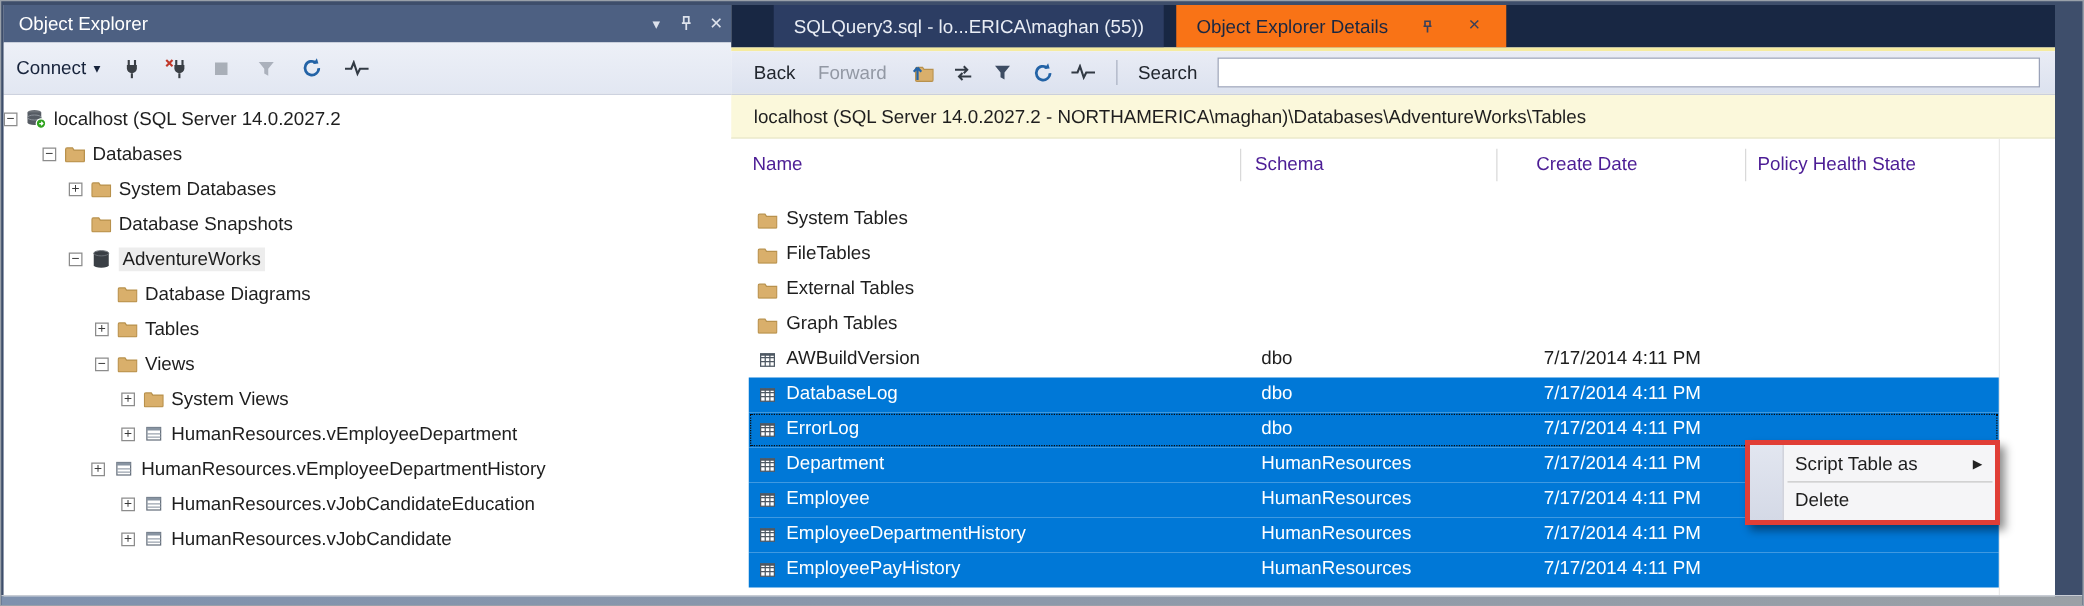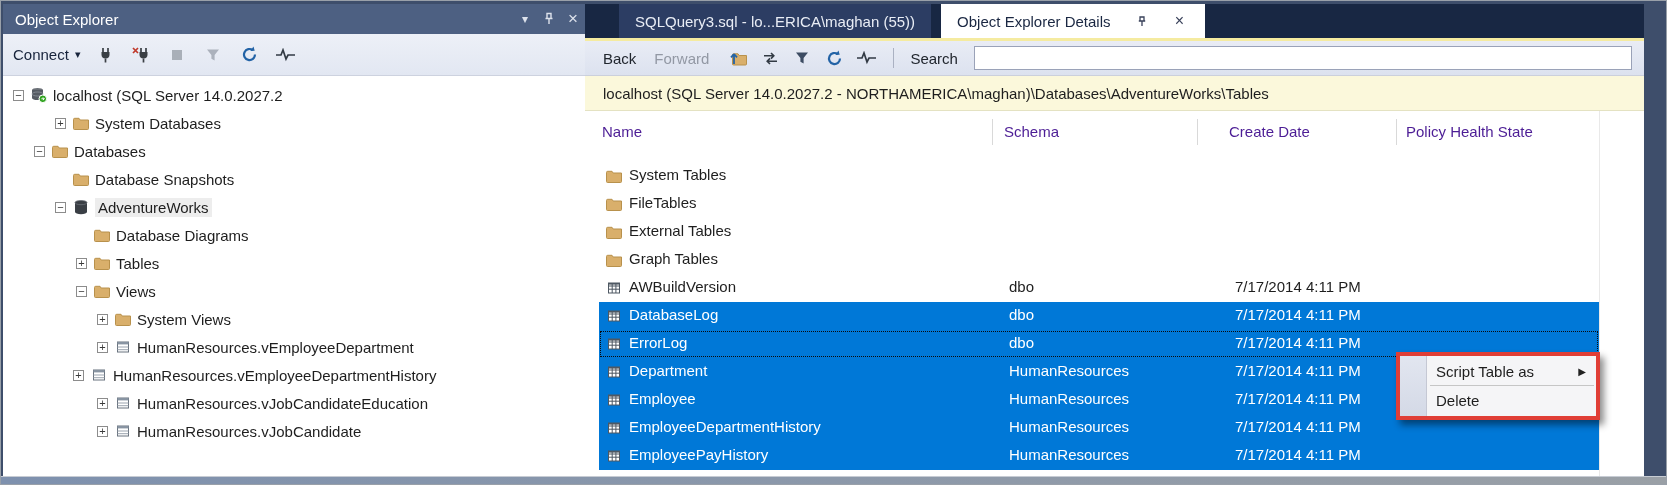--- a/index.html
+++ b/index.html
@@ -28,21 +28,21 @@
   .ticon { width:17px; height:16px; display:flex; align-items:center; justify-content:center; flex:0 0 auto; }
   .tlabel { font-size:15px; color:#1E1E1E; }
   .tlabel.hl { background:#EDEDED; padding:1px 3px; }
   
   .splitter { position:absolute; left:592px; top:3px; width:14px; height:474px; background:#3E4E6B; border-left:1px solid #2C3A55; border-right:1px solid #2C3A55; }
   
   .right-panel { position:absolute; left:584px; top:3px; width:1059px; height:474px; background:#fff; display:flex; flex-direction:column; }
   .tabbar { height:34px; background:#182743; display:flex; align-items:stretch; flex:0 0 auto; }
   .tab { display:flex; align-items:center; padding:0 16px; font-size:15px; white-space:nowrap; }
   .tab.inactive { margin-left:34px; background:#2C3D63; color:#E9EDF5; }
-  .tab.active { margin-left:10px; background:#ffffff; color:#1A2742; gap:21px; }
+  .tab.active { margin-left:10px; background:#f97316; color:#1A2742; gap:21px; }
   .tab-ico { width:18px; height:18px; display:flex; align-items:center; justify-content:center; color:#39415A; }
   .tab-close { font-size:16px; line-height:16px; }
   .active-line { height:3px; background:#F5EBA0; flex:0 0 auto; }
   .oed-toolbar { height:34px; background:linear-gradient(#E9ECF5,#DCE2EF); display:flex; align-items:center; padding:0 12px 0 18px; gap:10px; flex:0 0 auto; }
   .nav-label { color:#21262E; margin-right:8px; }
   .nav-label.disabled { color:#9298A4; }
   .vsep { width:1px; height:20px; background:#AAB1C2; margin:0 6px; }
   .search-label { color:#21262E; margin-right:6px; }
   .search-input { flex:1 1 auto; height:24px; border:1px solid #9AA2B8; background:#fff; font-family:"Liberation Sans",sans-serif; font-size:14px; padding:0 6px; outline:none; }
   .pathbar { height:36px; background:#FBF8DB; border-top:1px solid #CBD0DC; border-bottom:1px solid #E4E2C2; display:flex; align-items:center; padding-left:18px; font-size:15px; color:#1E1E1E; flex:0 0 auto; white-space:nowrap; }
@@ -121,50 +121,50 @@
           </svg>
       </span>
       <span class="tool-ico">
         <svg width="19" height="14" viewBox="0 0 19 14">
             <path d="M0 7 h5 l2 -5 3 9 2 -4 h7" fill="none" stroke="#323A44" stroke-width="1.7"></path>
           </svg>
       </span>
     </div>
 
     <div class="tree">
-      <div class="trow" style="padding-left:10px">
+      <div class="trow" style="padding-left:0">
         <span class="exp minus"></span>
         <span class="ticon">
           <svg width="16" height="16" viewBox="0 0 16 16">
               <ellipse cx="6.5" cy="3" rx="5.5" ry="2" fill="#6B7077"></ellipse>
               <path d="M1 3 v8 a5.5 2 0 0 0 11 0 v-8" fill="#555B63"></path>
               <ellipse cx="6.5" cy="7" rx="5.5" ry="2" fill="none" stroke="#8C929A" stroke-width="0.8"></ellipse>
               <circle cx="11.8" cy="11.8" r="3.8" fill="#2FA31F" stroke="#fff" stroke-width="1"></circle>
               <path d="M10.4 11.8 h2.8 M11.9 10.4 l1.4 1.4 -1.4 1.4" stroke="#fff" stroke-width="1" fill="none"></path>
             </svg>
         </span>
         <span class="tlabel">localhost (SQL Server 14.0.2027.2</span>
       </div>
-      <div class="trow" style="padding-left:52px">
-        <span class="exp plus"></span>
-        <span class="ticon">
-            <svg width="16" height="13" viewBox="0 0 16 13">
-              <path d="M0.5 2.5 q0 -1.2 1.2 -1.2 H6 l1.2 1.7 H15.5 V11.5 q0 1 -1 1 H1.5 q-1 0 -1 -1 Z" fill="#D9AF6B" stroke="#B8914C"></path>
-            </svg>
-          </span>
-        <span class="tlabel">System Databases</span>
-      </div>
       <div class="trow" style="padding-left:31px">
         <span class="exp minus"></span>
         <span class="ticon">
             <svg width="16" height="13" viewBox="0 0 16 13">
               <path d="M0.5 2.5 q0 -1.2 1.2 -1.2 H6 l1.2 1.7 H15.5 V11.5 q0 1 -1 1 H1.5 q-1 0 -1 -1 Z" fill="#D9AF6B" stroke="#B8914C"></path>
             </svg>
           </span>
         <span class="tlabel">Databases</span>
+      </div>
+      <div class="trow" style="padding-left:52px">
+        <span class="exp plus"></span>
+        <span class="ticon">
+            <svg width="16" height="13" viewBox="0 0 16 13">
+              <path d="M0.5 2.5 q0 -1.2 1.2 -1.2 H6 l1.2 1.7 H15.5 V11.5 q0 1 -1 1 H1.5 q-1 0 -1 -1 Z" fill="#D9AF6B" stroke="#B8914C"></path>
+            </svg>
+          </span>
+        <span class="tlabel">System Databases</span>
       </div>
       <div class="trow" style="padding-left:52px">
         <span class="exp none"></span>
         <span class="ticon">
             <svg width="16" height="13" viewBox="0 0 16 13">
               <path d="M0.5 2.5 q0 -1.2 1.2 -1.2 H6 l1.2 1.7 H15.5 V11.5 q0 1 -1 1 H1.5 q-1 0 -1 -1 Z" fill="#D9AF6B" stroke="#B8914C"></path>
             </svg>
           </span>
         <span class="tlabel">Database Snapshots</span>
       </div>

